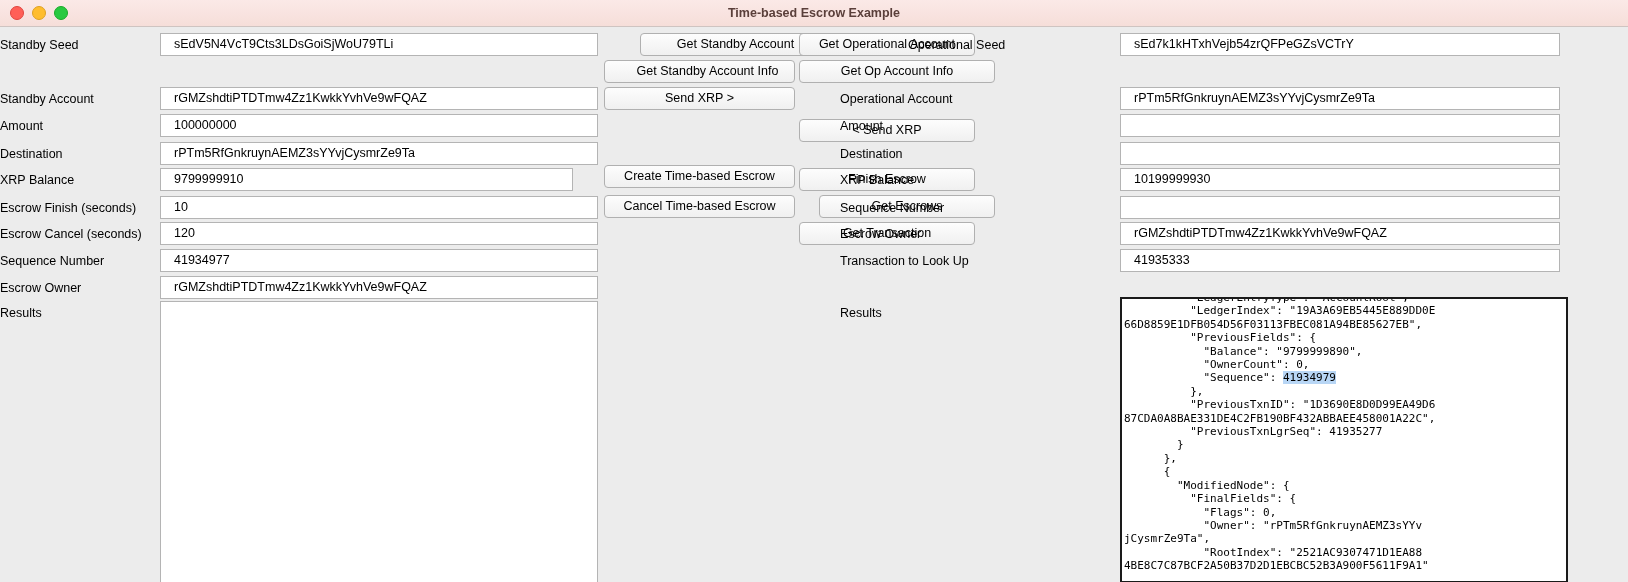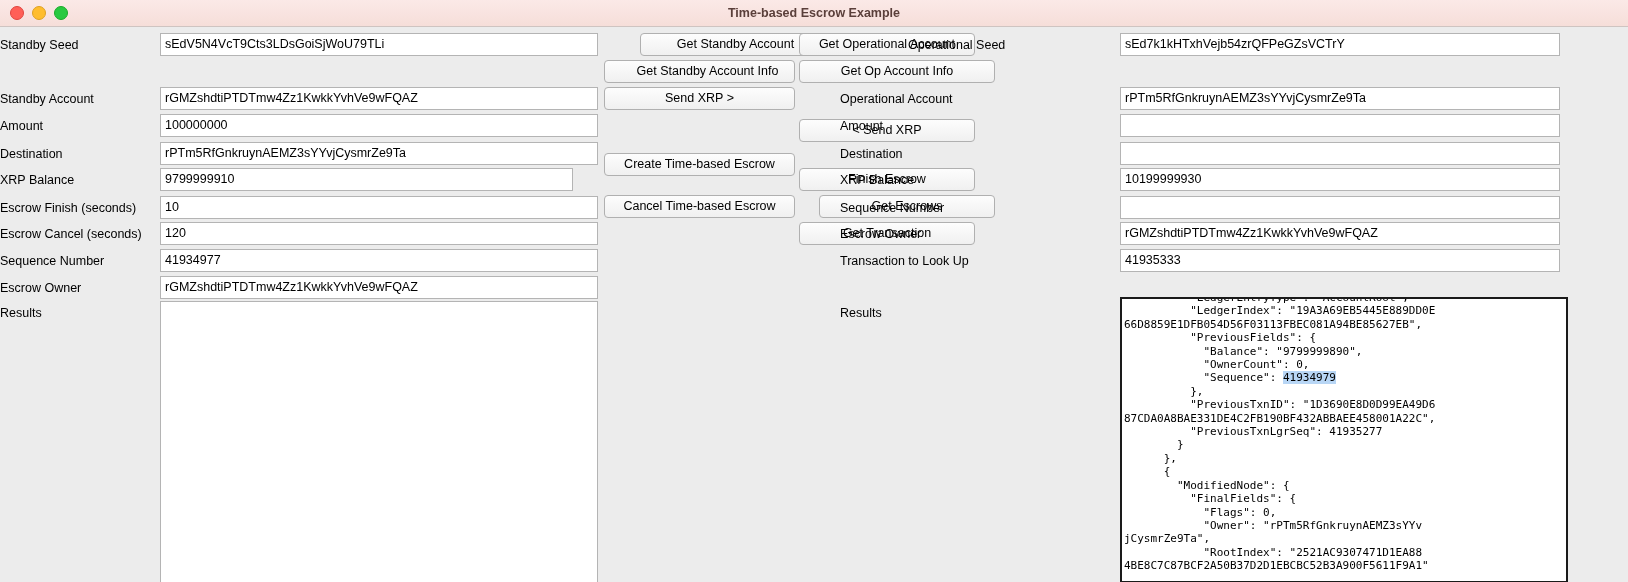--- a/index.html
+++ b/index.html
@@ -68,21 +68,21 @@
   }
   .field-input {
     position: absolute;
     box-sizing: border-box;
     background: #ffffff;
     border: 1px solid #b4b4b4;
     height: 23px;
     font-family: "Liberation Sans", sans-serif;
     font-size: 12.5px;
     color: #000;
-    padding: 0 4px;
+    padding: 0 13px;
     line-height: 21px;
     white-space: nowrap;
     overflow: hidden;
   }
   .btn {
     position: absolute;
     box-sizing: border-box;
     background: linear-gradient(#fdfdfd, #f0f0f0);
     border: 1px solid #b0b0b0;
     border-radius: 4px;
@@ -161,21 +161,21 @@
     <div class="field-input" style="left:160px;top:249px;width:438px;">rGMZshdtiPTDTmw4Zz1KwkkYvhVe9wFQAZ</div>
 
     <div class="field-label" style="left:0;top:278px;width:150px;">Results</div>
     <div class="results-box" style="left:160px;top:274px;width:438px;height:282px;">
       <pre class="results-text"></pre>
     </div>
 
     <div class="btn" style="left:604px;top:6px;width:191px;margin-left:36px;">Get Standby Account</div>
     <div class="btn" style="left:604px;top:33px;width:191px;padding-left:16px;">Get Standby Account Info</div>
     <div class="btn" style="left:604px;top:60px;width:191px;">Send XRP &gt;</div>
-    <div class="btn" style="left:604px;top:126px;width:191px;">Create Time-based Escrow</div>
+    <div class="btn" style="left:604px;top:138px;width:191px;">Create Time-based Escrow</div>
     <div class="btn" style="left:604px;top:168px;width:191px;">Cancel Time-based Escrow</div>
 
     <div class="btn" style="left:799px;top:6px;width:176px;">Get Operational Account</div>
     <div class="btn" style="left:799px;top:33px;width:196px;text-align:center;">Get Op Account Info</div>
     <div class="btn" style="left:799px;top:60px;width:176px;margin-top:32px;">&lt; Send XRP</div>
     <div class="btn" style="left:799px;top:141px;width:176px;">Finish Escrow</div>
     <div class="btn" style="left:799px;top:168px;width:176px;margin-left:20px;">Get Escrows</div>
     <div class="btn" style="left:799px;top:195px;width:176px;">Get Transaction</div>
 
     <div class="field-label" style="left:908px;top:10px;width:150px;">Operational Seed</div>

